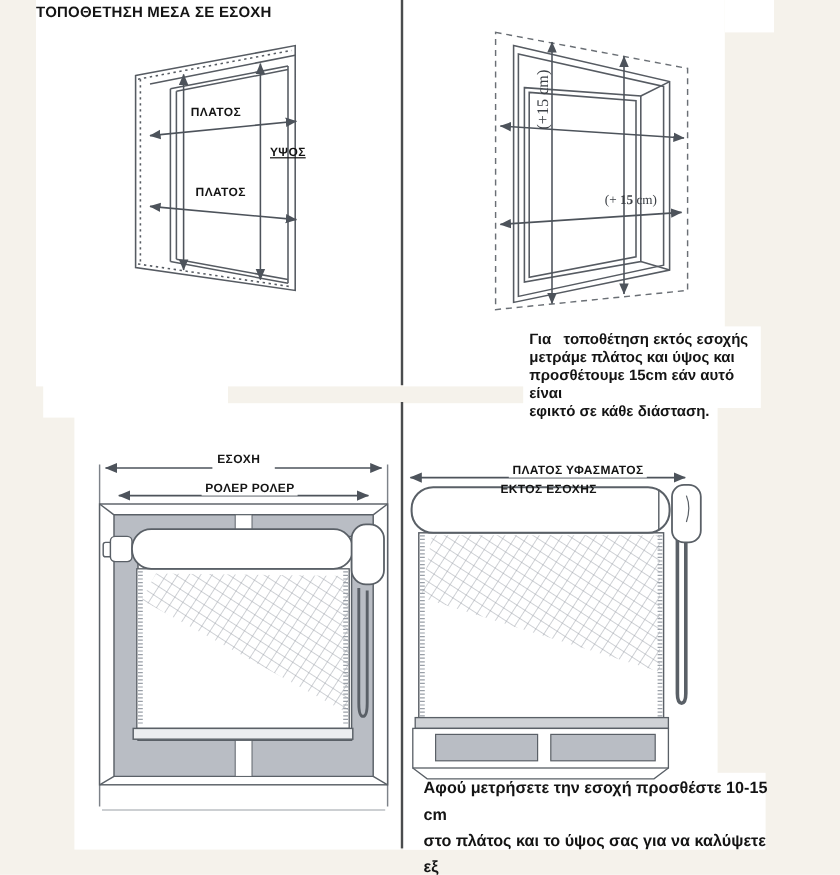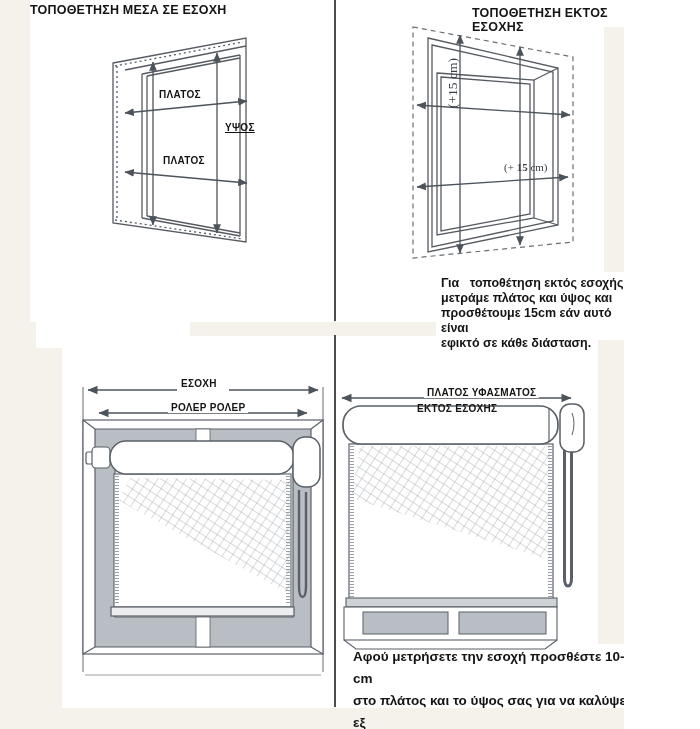--- a/index.html
+++ b/index.html
@@ -1,17 +1,17 @@
 <!DOCTYPE html>
 <html><head>
 <meta charset="utf-8">
 <style>
   html,body{margin:0;padding:0;}
   #stage{
-    position:relative; width:624px; height:729px;
+    position:relative; width:700px; height:729px;
     background:#f5f2eb; overflow:hidden;
     font-family:"Liberation Sans","DejaVu Sans",sans-serif;
     color:#141414;
   }
   .panel{position:absolute;background:#ffffff;}
   .txt{position:absolute;font-weight:bold;white-space:pre-wrap;}
   .title{font-size:12.5px;letter-spacing:.2px;}
   .dim{font-size:10px;letter-spacing:.3px;}
   .note{font-size:12.5px;line-height:15px;}
   .serif{font-family:"Liberation Serif","DejaVu Serif",serif;font-weight:normal;color:#3c4046;}
@@ -162,21 +162,20 @@
     <rect x="7" y="21" width="215" height="38" rx="18" fill="#ffffff" stroke="#5a6067" stroke-width="1.7"></rect>
     <line x1="213" y1="23" x2="213" y2="57" stroke="#5a6067" stroke-width="1.2"></line>
     <rect x="224" y="19" width="24" height="48" rx="10" fill="#ffffff" stroke="#5a6067" stroke-width="1.5"></rect>
     <path d="M236,28 Q240,38 236,50" fill="none" stroke="#5a6067" stroke-width="1"></path>
 
     <path d="M228.5,65 V193 Q228.5,201 232,201 Q235.5,201 235.5,193 V67" fill="none" stroke="#5a6067" stroke-width="3"></path>
   </svg>
 
   <div class="txt title" style="left:30px;top:3px;">ΤΟΠΟΘΕΤΗΣΗ ΜΕΣΑ ΣΕ ΕΣΟΧΗ</div>
 
-  <div class="txt title" style="left:472px;top:6px;">ΤΟΠΟΘΕΤΗΣΗ ΕΚΤΟΣ ΕΣΟΧΗΣ</div>
 
   <div class="txt dim" style="left:159px;top:89px;">ΠΛΑΤΟΣ</div>
   <div class="txt dim" style="left:225px;top:122px;text-decoration:underline;">ΥΨΟΣ</div>
   <div class="txt dim" style="left:163px;top:155px;">ΠΛΑΤΟΣ</div>
 
   <div class="serif" style="position:absolute;left:424px;top:75px;width:58px;text-align:center;font-size:13.5px;transform:rotate(-90deg);transform-origin:center;">(+15 cm)</div>
 
   <div class="serif" style="position:absolute;left:504px;top:161px;font-size:11px;"><span>(+ </span><b>15</b><span> cm)</span></div>
 
 

